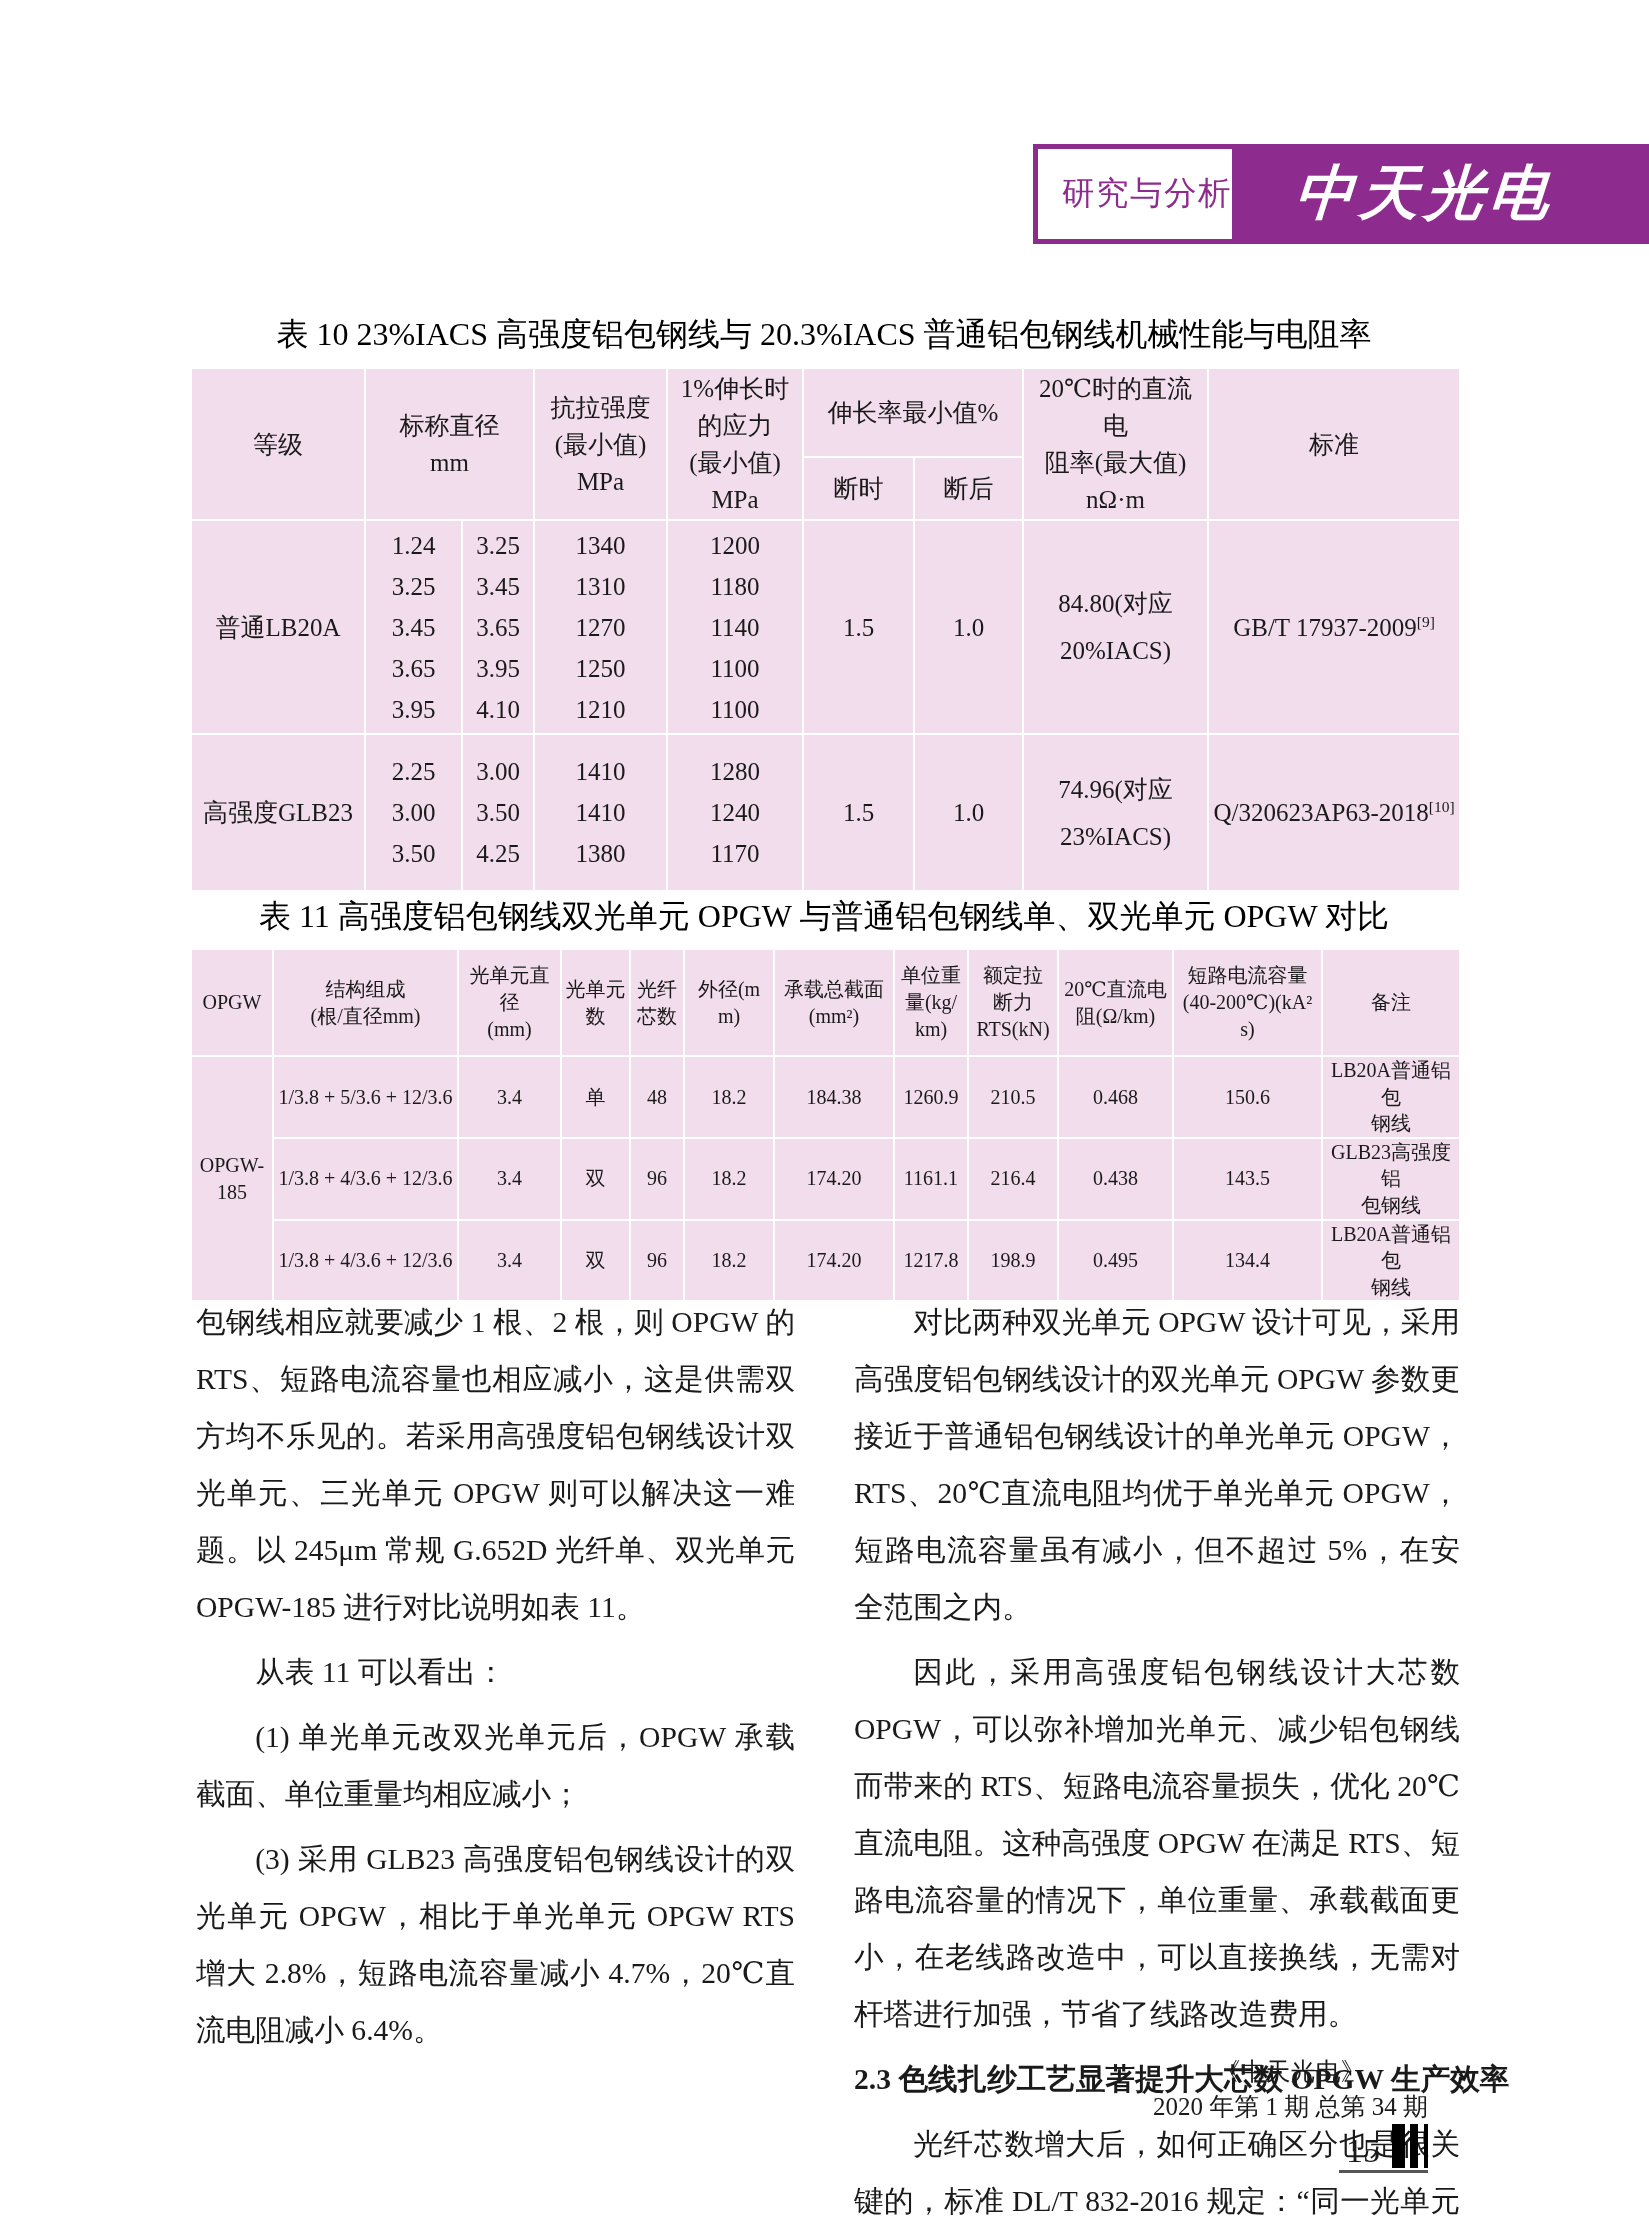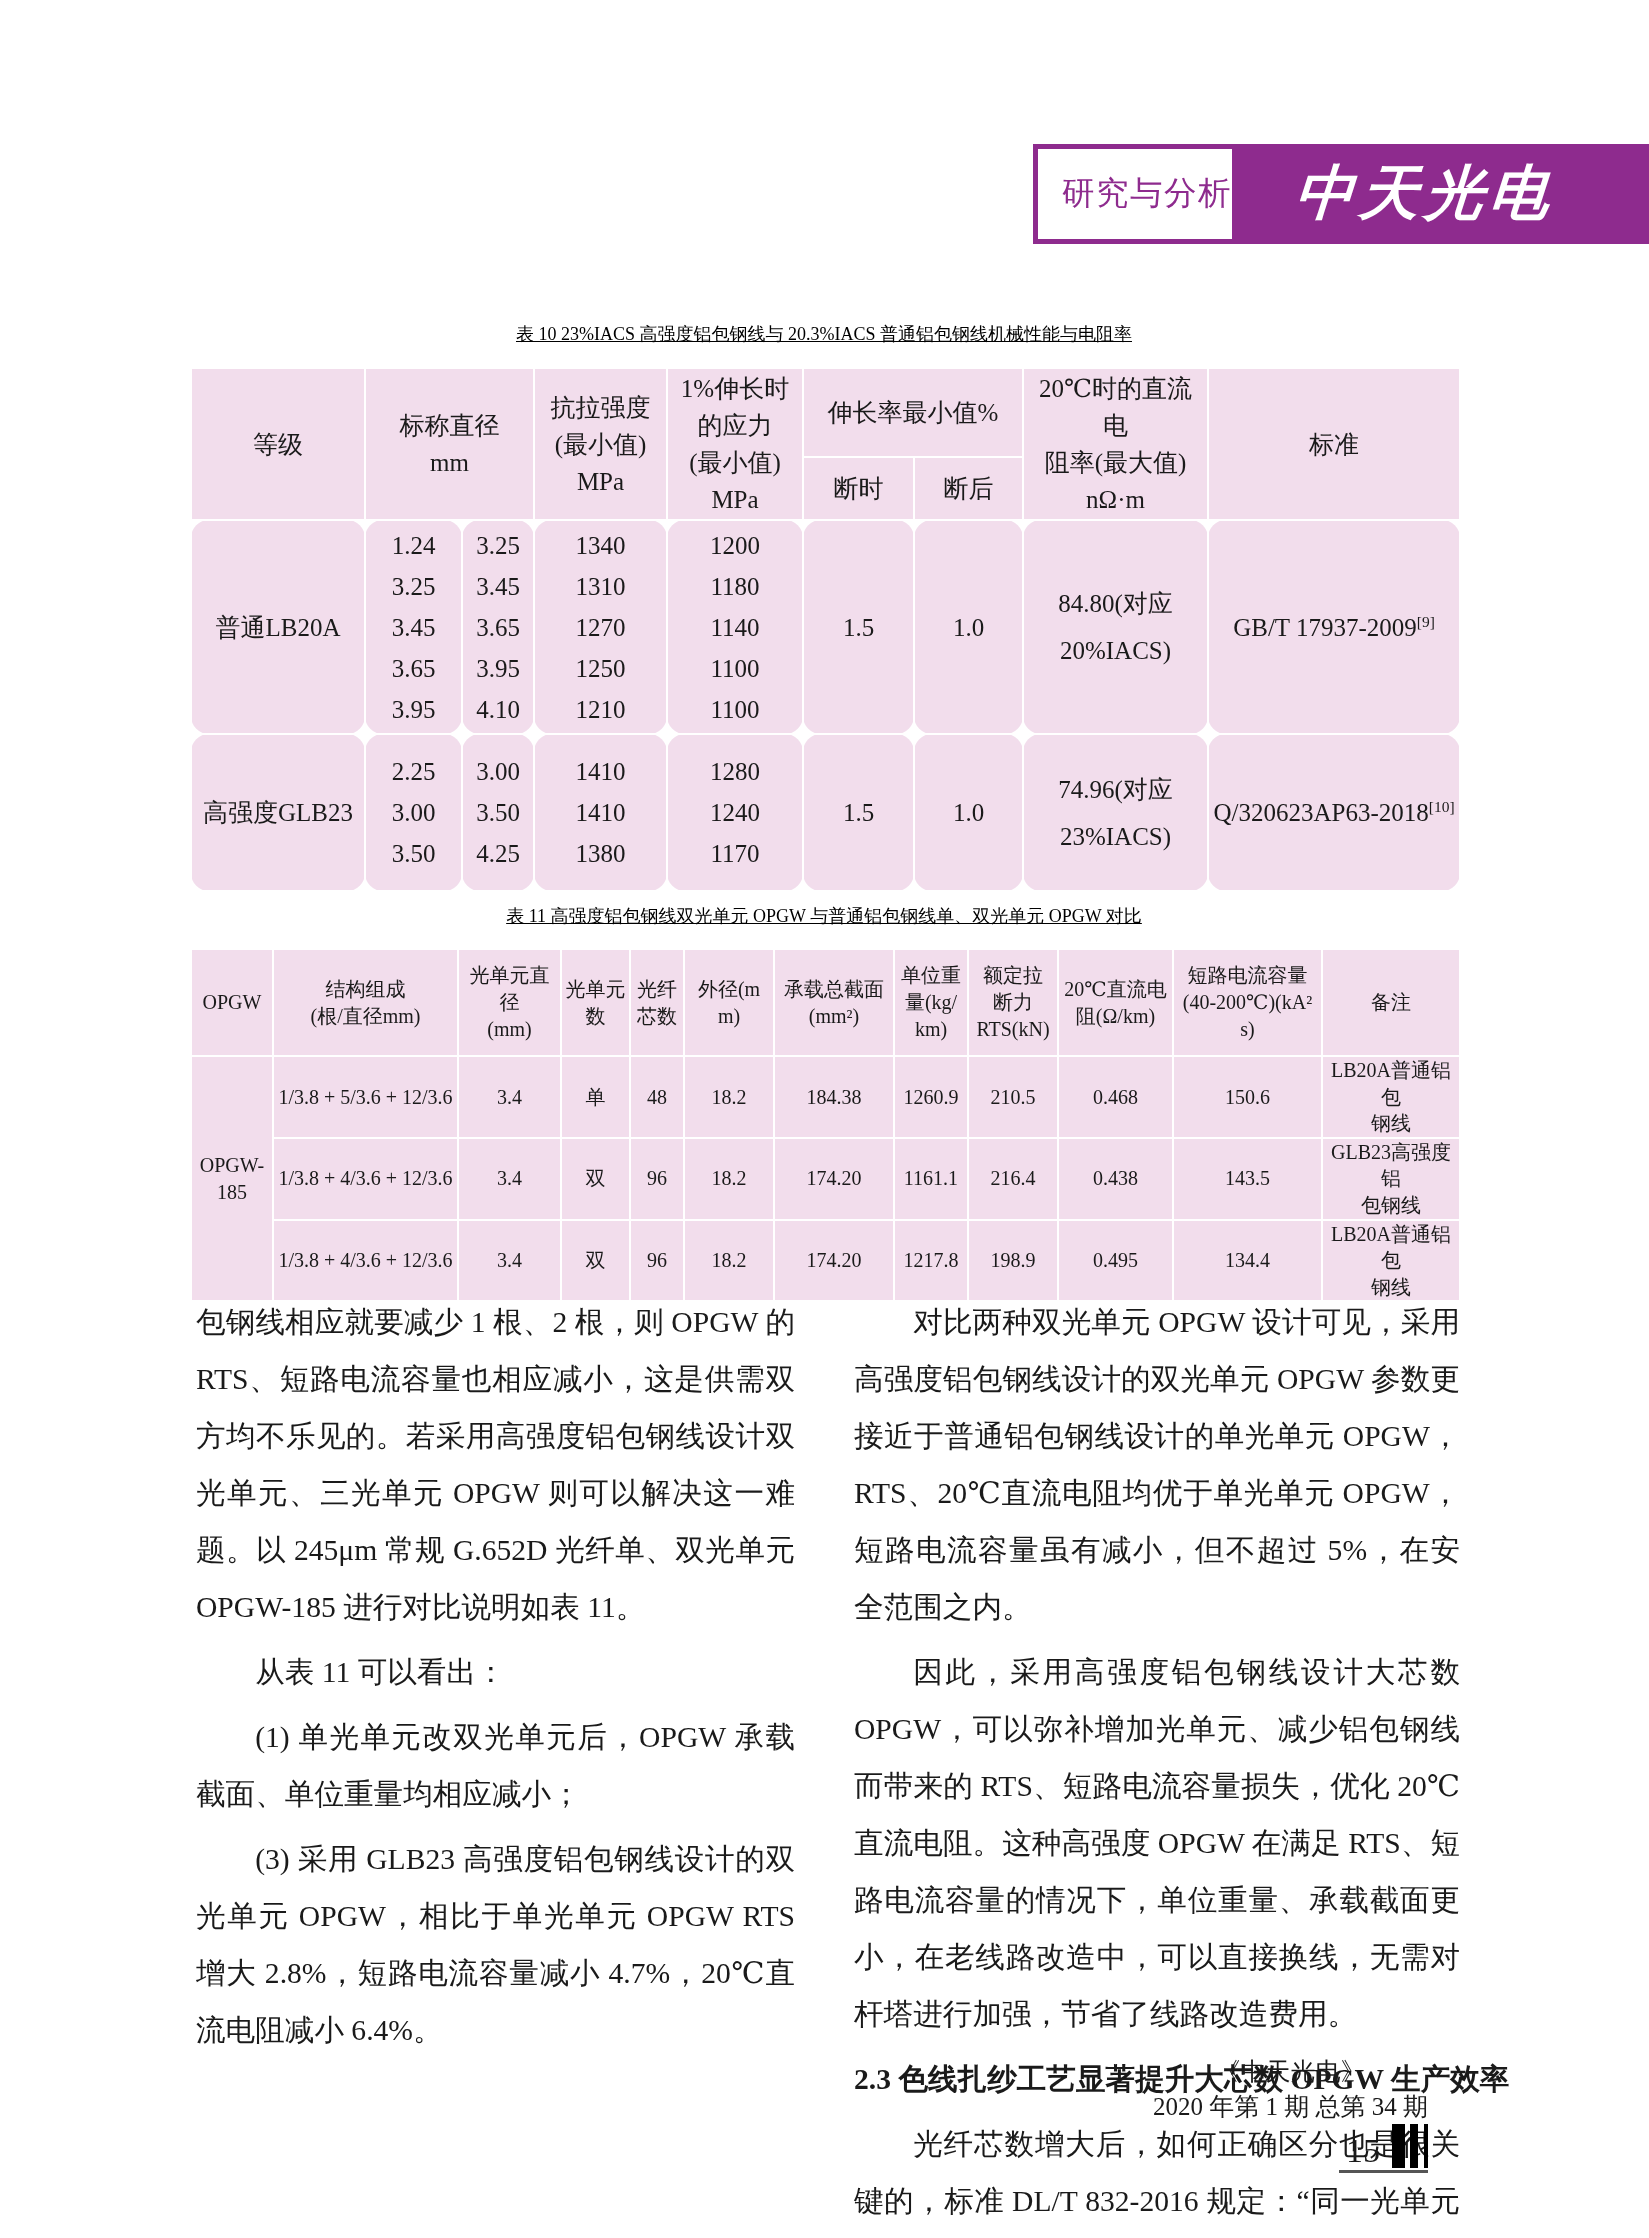--- a/index.html
+++ b/index.html
@@ -30,21 +30,21 @@
     padding-left:58px;
   }
   .brand span{
     color:#ffffff;font-size:59px;font-weight:bold;font-style:italic;
     letter-spacing:5.9px;transform:skewX(-4deg);
     font-family:"Liberation Serif","DejaVu Serif",serif;
   }
   
   .tbl-title{
     position:absolute;left:188px;width:1272px;text-align:center;
-    font-size:18px;line-height:32.5px;color:#000;text-decoration:underline;
+    font-size:32px;line-height:32.5px;color:#000;
   }
   #t10-title{top:318px;}
   #t11-title{top:900px;}
   
   table.ppt{
     position:absolute;left:190px;border-collapse:collapse;table-layout:fixed;
     width:1269px;
   }
   table.ppt th,table.ppt td{
     background:#F2DDEC;border:2.2px solid #ffffff;
@@ -52,21 +52,21 @@
     font-weight:normal;padding:0 3px;
     white-space:pre-line;word-break:break-all;
   }
   
   #t10{top:367px;font-size:25px;}
   #t10 th{line-height:37px;}
   #t10 tr.h1{height:89px;}
   #t10 tr.h2{height:63px;}
   #t10 tr.r1{height:214px;}
   #t10 tr.r2{height:157px;}
-  #t10 td{line-height:41px;border-radius:18px;}
+  #t10 td{line-height:41px;}
   #t10 td.res{line-height:47px;}
   #t10 sup{font-size:15.5px;line-height:0;}
   
   #t11{top:948px;font-size:20px;}
   #t11 th{line-height:27px;}
   #t11 td{line-height:26.6px;}
   #t11 tr.hh{height:107px;}
   #t11 tr.dr{height:79px;}
   
   .col{

